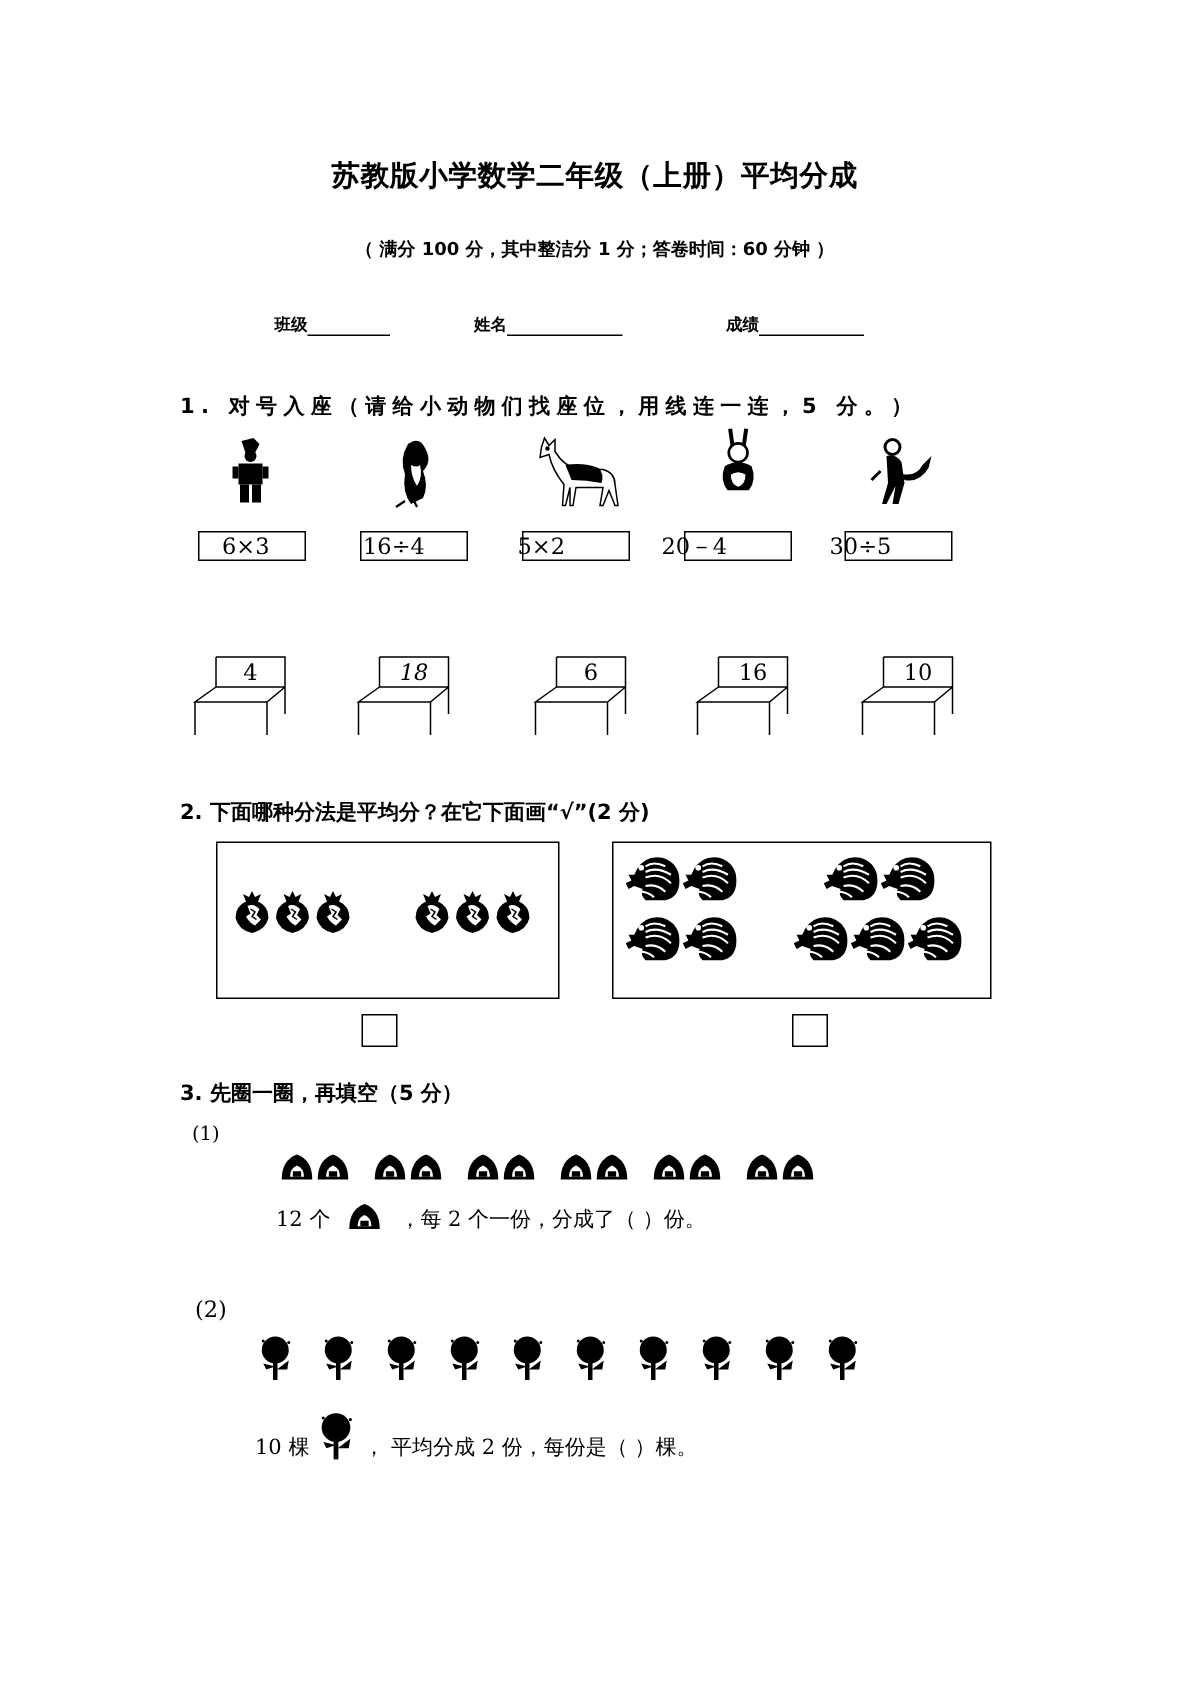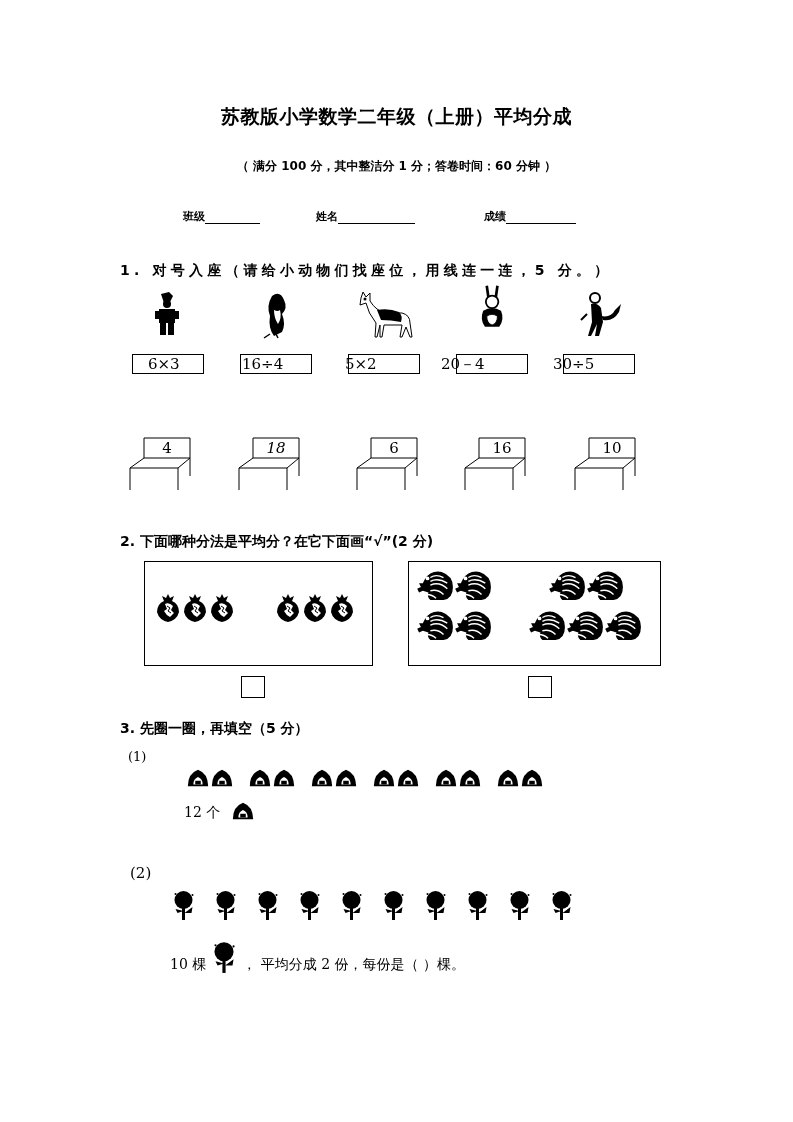--- a/index.html
+++ b/index.html
@@ -266,20 +266,21 @@
       <svg width="24" height="22">
         <use href="#mushroom"></use>
       </svg>
     </div>
 </div>
 <div class="abs row serif" style="left:184px; top:800px; align-items:flex-end;gap:11px;">
   <span>12 个</span>
   <svg width="24" height="22">
       <use href="#mushroom"></use>
     </svg>
+  <span>，每 2 个一份，分成了（        ）份。</span>
 </div>
 <div class="abs" style="left:420px; top:804px; width:30px; height:20px;"></div>
 
 <div class="abs serif" style="left:130px; top:864px; font-size:15px;">(2)</div>
 <div class="abs row" style="left:170px; top:889px; gap:15px;">
   <svg width="27" height="32">
       <use href="#tree"></use>
     </svg>
   <svg width="27" height="32">
       <use href="#tree"></use>

